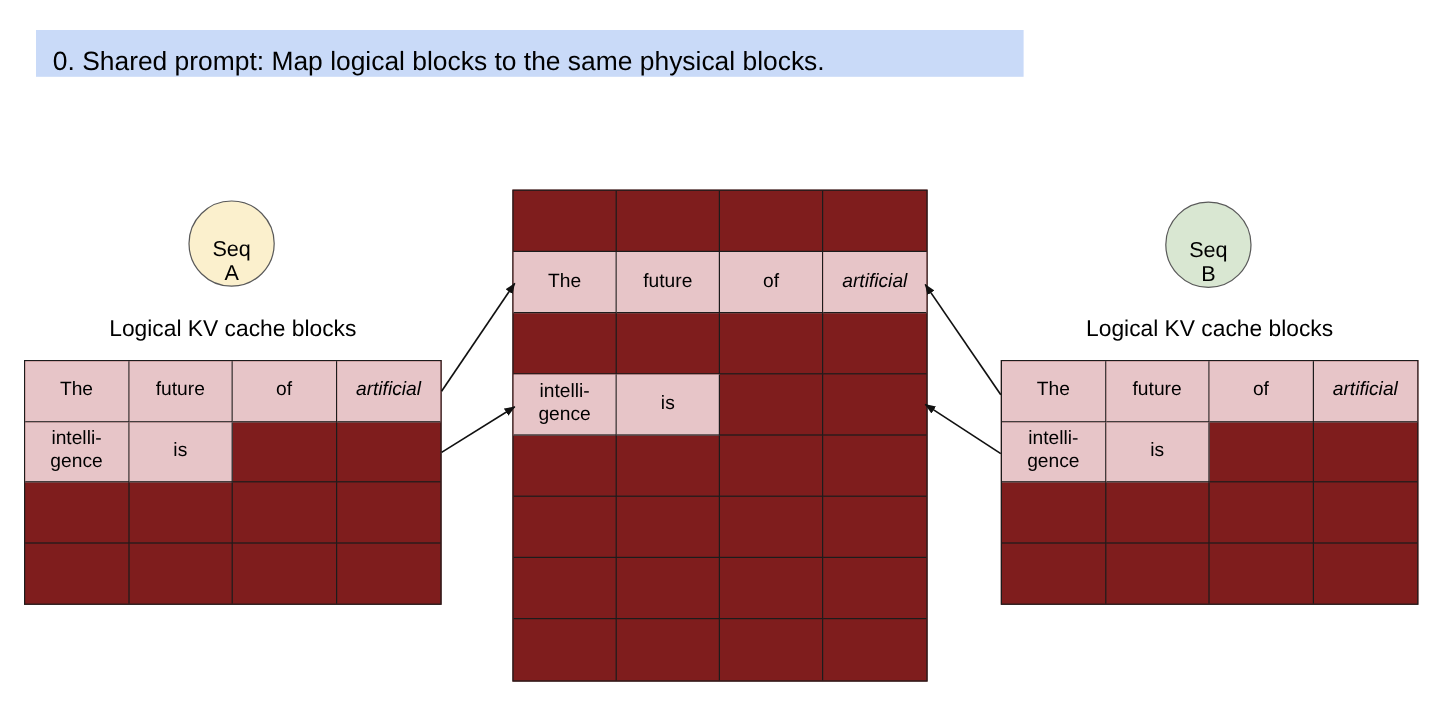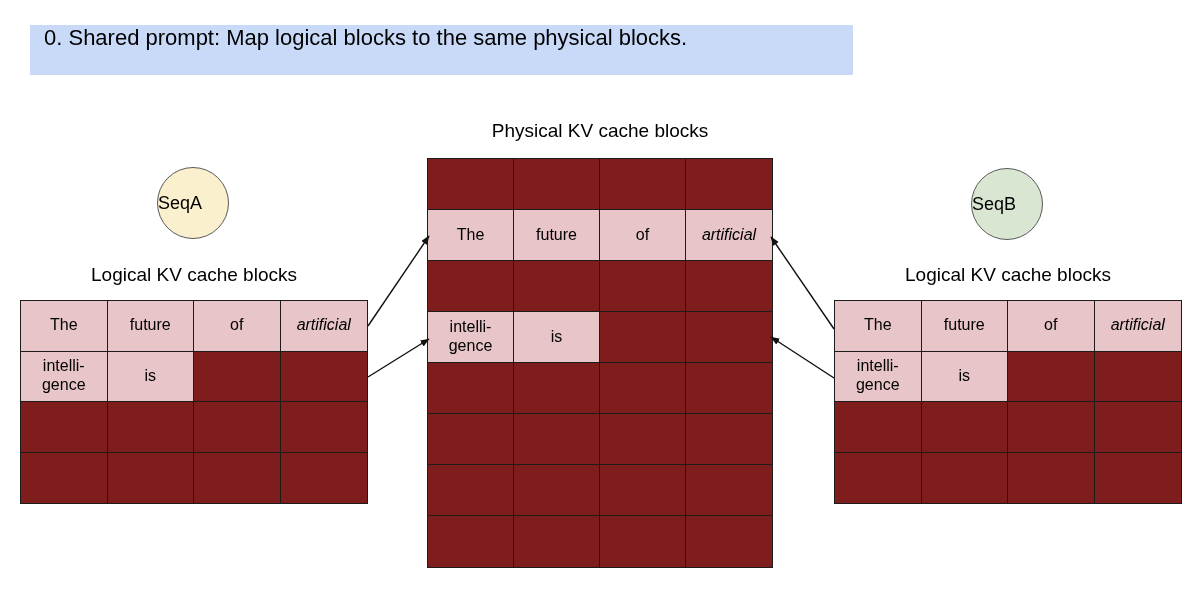--- a/index.html
+++ b/index.html
@@ -16,44 +16,44 @@
     width: 1200px;
     height: 591px;
     background: #ffffff;
     font-family: "Liberation Sans", "DejaVu Sans", sans-serif;
     color: #000000;
     overflow: hidden;
   }
   .banner {
     position: absolute;
     left: 30px; top: 25px;
-    width: 823px; height: 50px;
+    width: 823px; height: 39px;
     background: var(--banner-bg);
     display: flex;
-    align-items: flex-start;
+    align-items: flex-end;
     padding-left: 14px;
     box-sizing: border-box;
     font-size: 22px;
   }
   .section-title {
     position: absolute;
     text-align: center;
     font-size: 19px;
     line-height: 1.2;
   }
   .seq-circle {
     position: absolute;
     width: 72px; height: 72px;
     border-radius: 50%;
     border: 1.5px solid var(--circle-border);
     box-sizing: border-box;
     display: flex;
-    flex-direction: row;
+    flex-direction: column;
     align-items: center;
-    justify-content: flex-start;
+    justify-content: flex-end;
     font-size: 18px;
     line-height: 1.15;
   }
   .seq-circle.a { left: 157px; top: 167px; background: var(--seq-a-bg); }
   .seq-circle.b { left: 971px; top: 168px; background: var(--seq-b-bg); }
   .tbl {
     position: absolute;
     display: grid;
     border: 1.6px solid var(--border);
     background: #7f1d1d;
@@ -93,21 +93,20 @@
   <div class="seq-circle a">
     <span>Seq</span>
     <span>A</span>
   </div>
 
   <div class="seq-circle b">
     <span>Seq</span>
     <span>B</span>
   </div>
 
-  <div class="section-title" style="left:427px; top:120px; width:346px;">Physical KV cache blocks</div>
 
   <div class="section-title" style="left:20px; top:264px; width:348px;">Logical KV cache blocks</div>
 
   <div class="section-title" style="left:834px; top:264px; width:348px;">Logical KV cache blocks</div>
 
   <div class="tbl" style="left: 20px; top: 300px; width: 348px; height: 204px; grid-template-columns: repeat(4, 1fr); grid-template-rows: repeat(4, 1fr);">
       <div class="cell hl">The</div>
       <div class="cell hl">future</div>
       <div class="cell hl">of</div>
       <div class="cell hl last-col">artificial</div>

